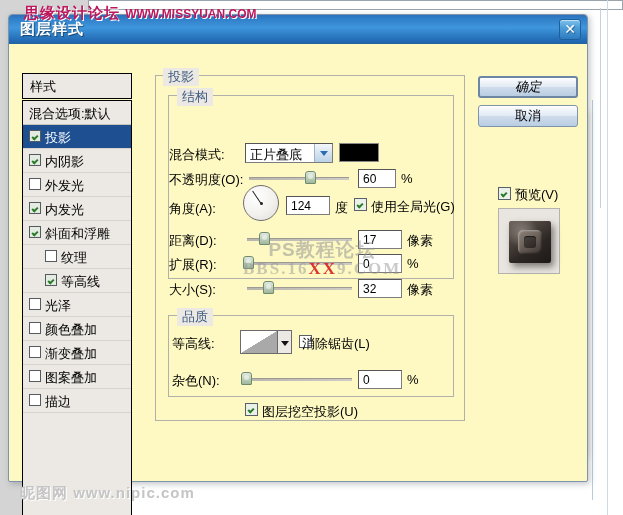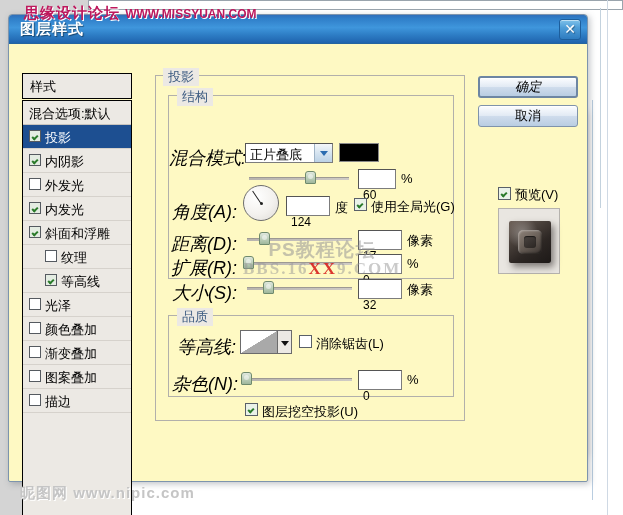--- a/index.html
+++ b/index.html
@@ -175,30 +175,30 @@
   .ig-title { left: 168px; top: 45px; }
 
   .quality-group {
     position: absolute; left: 159px; top: 272px; width: 286px; height: 82px;
     border: 1px solid #b2b0ab;
     box-sizing: border-box;
   }
   .qg-title { left: 168px; top: 265px; }
 
   .lbl {
-    position: absolute; font-size: 18px; text-align: right; white-space: nowrap; font-style: italic;
+    position: absolute; font-size: 13px; white-space: nowrap;
   }
 
   .num-input {
     position: absolute; height: 19px;
     background: #ffffff;
     border: 1px solid #7c7c7c;
     border-top-color: #555; border-left-color: #555;
     box-sizing: border-box;
-    font-size: 12px; padding: 18px 0 0 4px;
+    font-size: 12px; padding: 2px 0 0 4px;
     color: #000;
   }
   .unit { position: absolute; font-size: 13px; }
 
   
   .sel-box {
     position: absolute; left: 236px; top: 100px; width: 88px; height: 20px;
     background: #ffffff; border: 1px solid #7c7c7c;
     border-top-color:#555; border-left-color:#555;
     box-sizing: border-box; cursor: pointer;
@@ -432,20 +432,21 @@
       <div class="inner-group"></div>
       <div class="group-title ig-title">结构</div>
 
       <div class="lbl" style="left:160px; top:103px; width:72px;">混合模式:</div>
       <div class="sel-box">
         <div class="txt">正片叠底</div>
         <div class="sel-arrow"></div>
       </div>
       <div class="color-swatch" id="shadow-color" style="background: rgb(0, 0, 0);"></div>
 
+      <div class="lbl" style="left:160px; top:128px; width:72px;">不透明度(O):</div>
       <div class="slider" style="left:240px; top:128px; width:100px;">
         <div class="track"></div>
         <div class="thumb" style="left:56px;"></div>
       </div>
       <div class="num-input" style="left:349px; top:126px; width:38px;">60</div>
       <div class="unit" style="left:392px; top:128px;">%</div>
 
       <div class="lbl" style="left:160px; top:157px; width:68px;">角度(A):</div>
       <div class="dial">
         <div class="needle" id="angle-needle" style="transform: rotate(-124deg);"></div>
@@ -483,21 +484,21 @@
       <div class="quality-group"></div>
       <div class="group-title qg-title">品质</div>
 
       <div class="lbl" style="left:163px; top:292px; width:64px;">等高线:</div>
       <div class="contour">
         <div class="tri"></div>
       </div>
       <div class="contour-arrow"></div>
 
       <div class="mcb" style="left:290px; top:292px;"></div>
-      <div class="mcb-lbl" style="left:307px; top:292px;">消除锯齿(L)</div>
+      <div class="mcb-lbl" style="left:293px; top:292px;">消除锯齿(L)</div>
 
       <div class="lbl" style="left:163px; top:329px; width:64px;">杂色(N):</div>
       <div class="slider" style="left:232px; top:329px; width:111px;">
         <div class="track"></div>
         <div class="thumb" style="left:0px;"></div>
       </div>
       <div class="num-input" style="left:349px; top:327px; width:44px;">0</div>
       <div class="unit" style="left:398px; top:329px;">%</div>
 
       <div class="mcb on" style="left:236px; top:360px;"></div>

